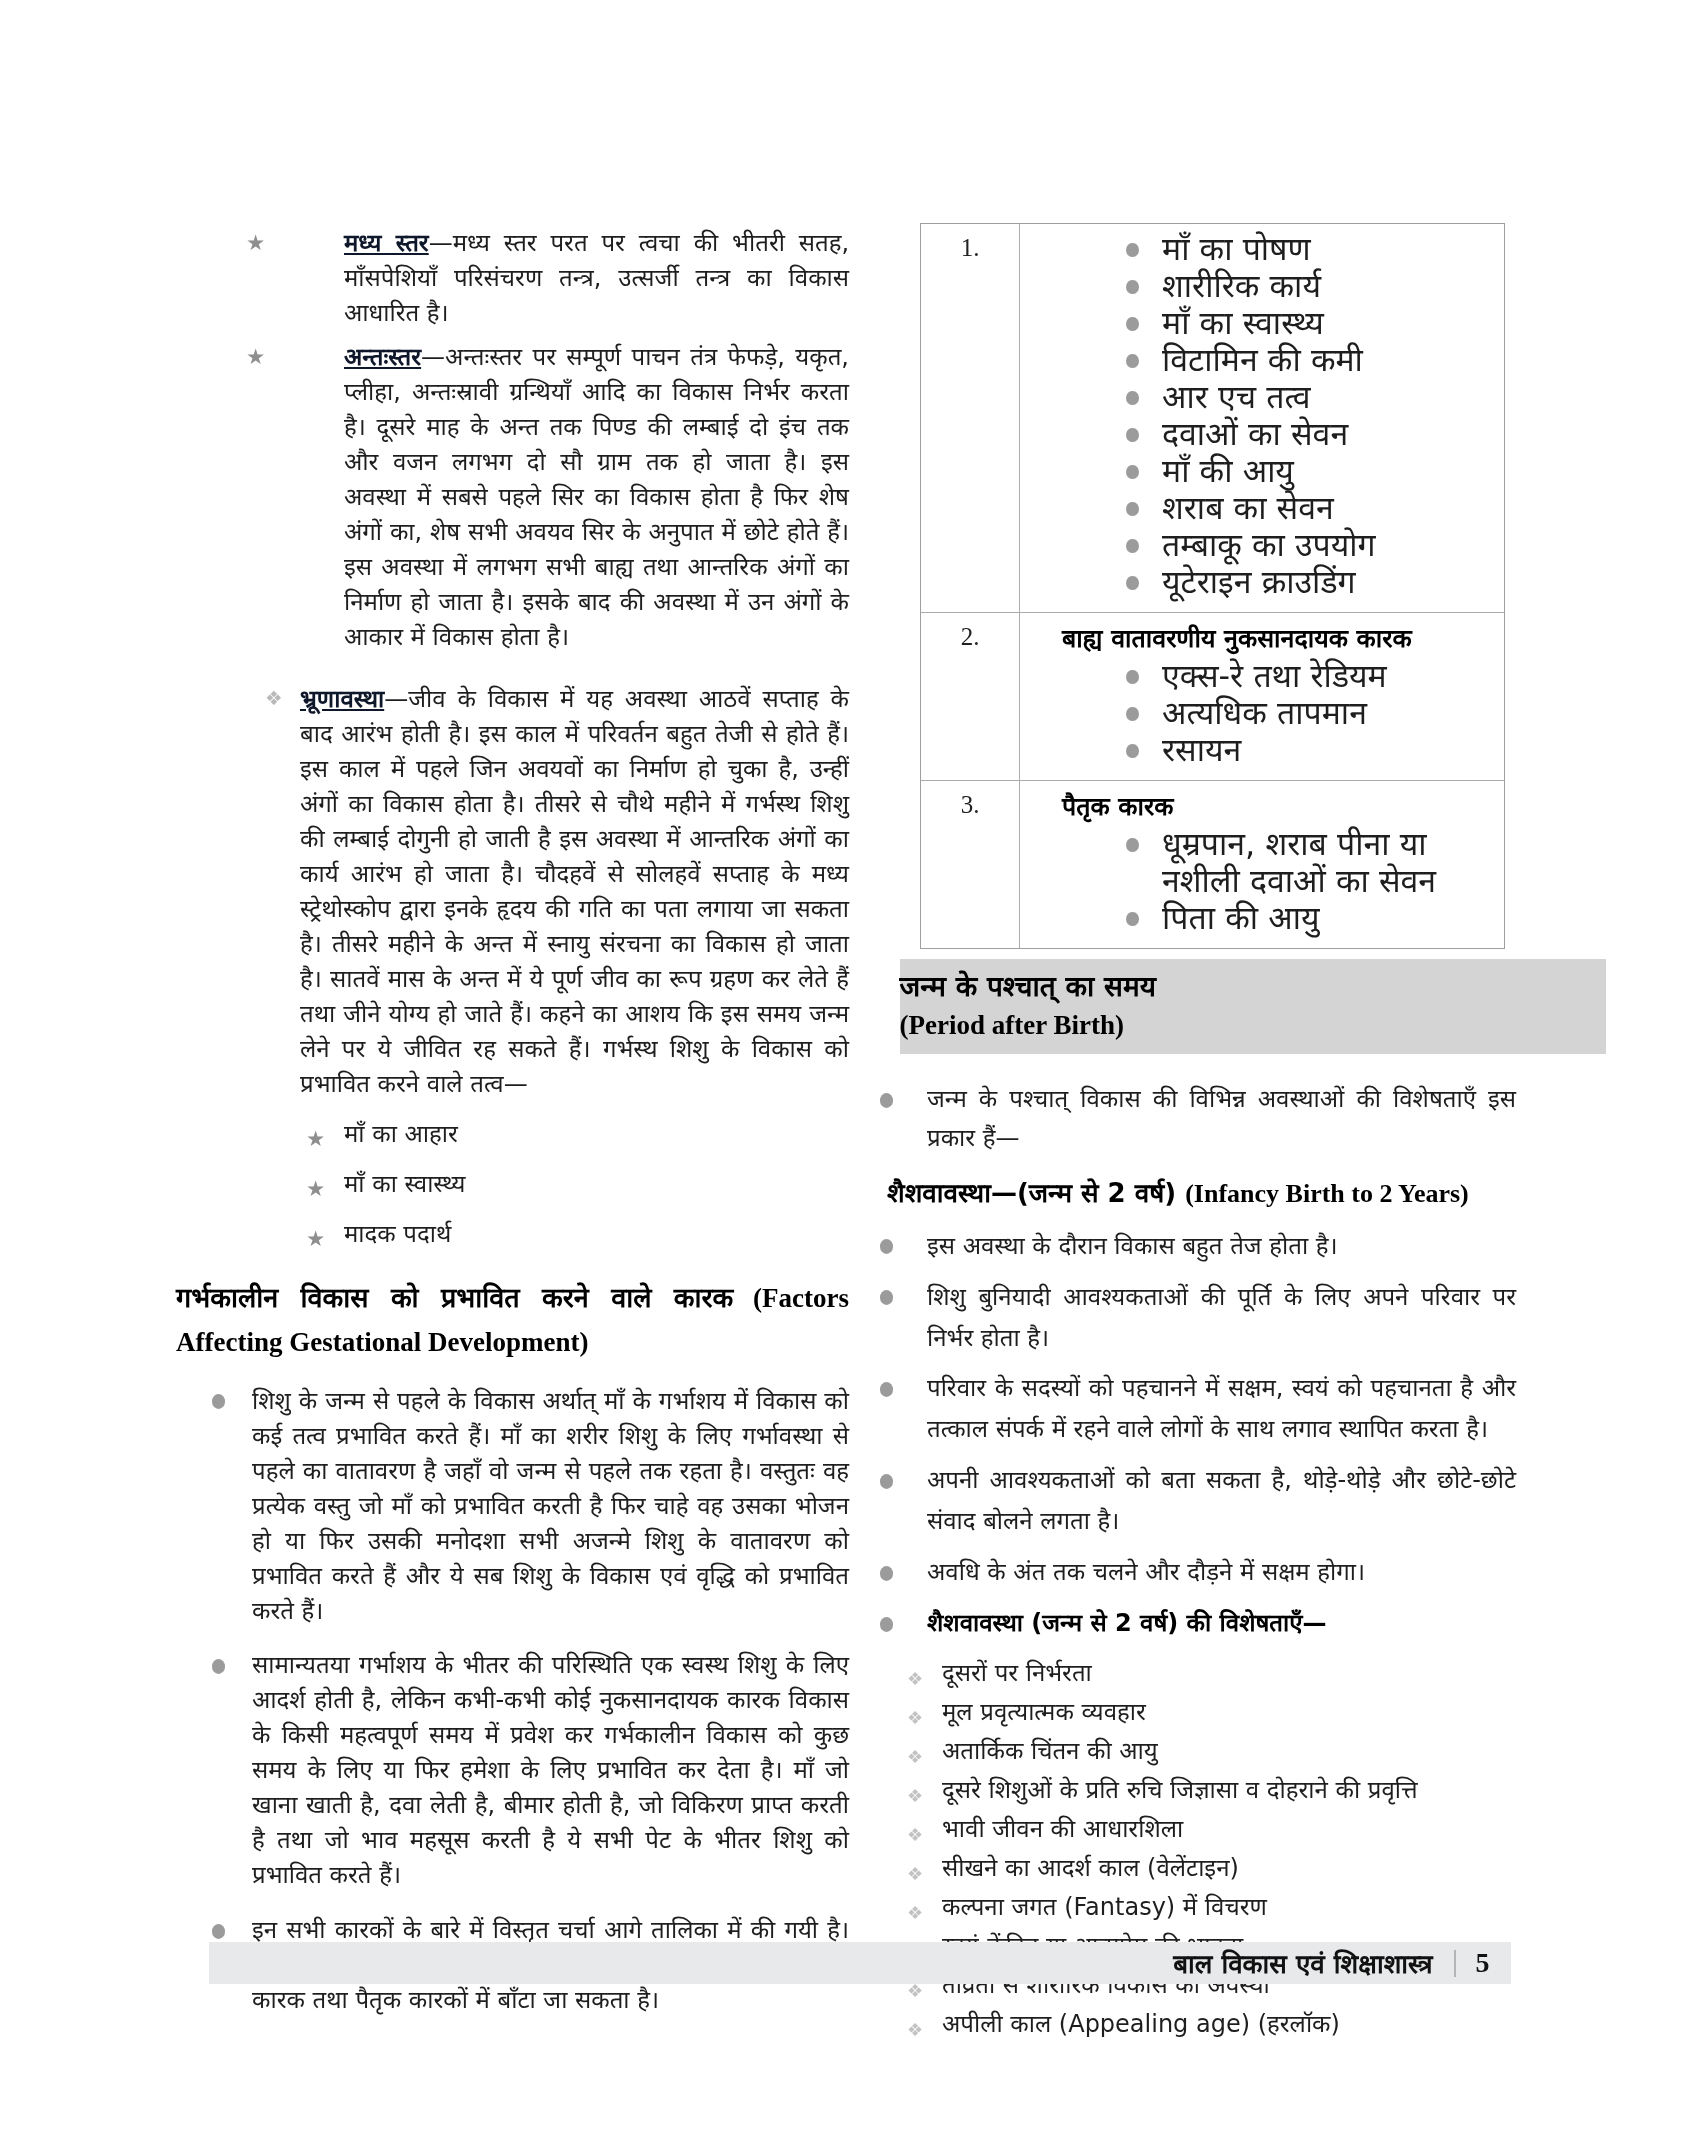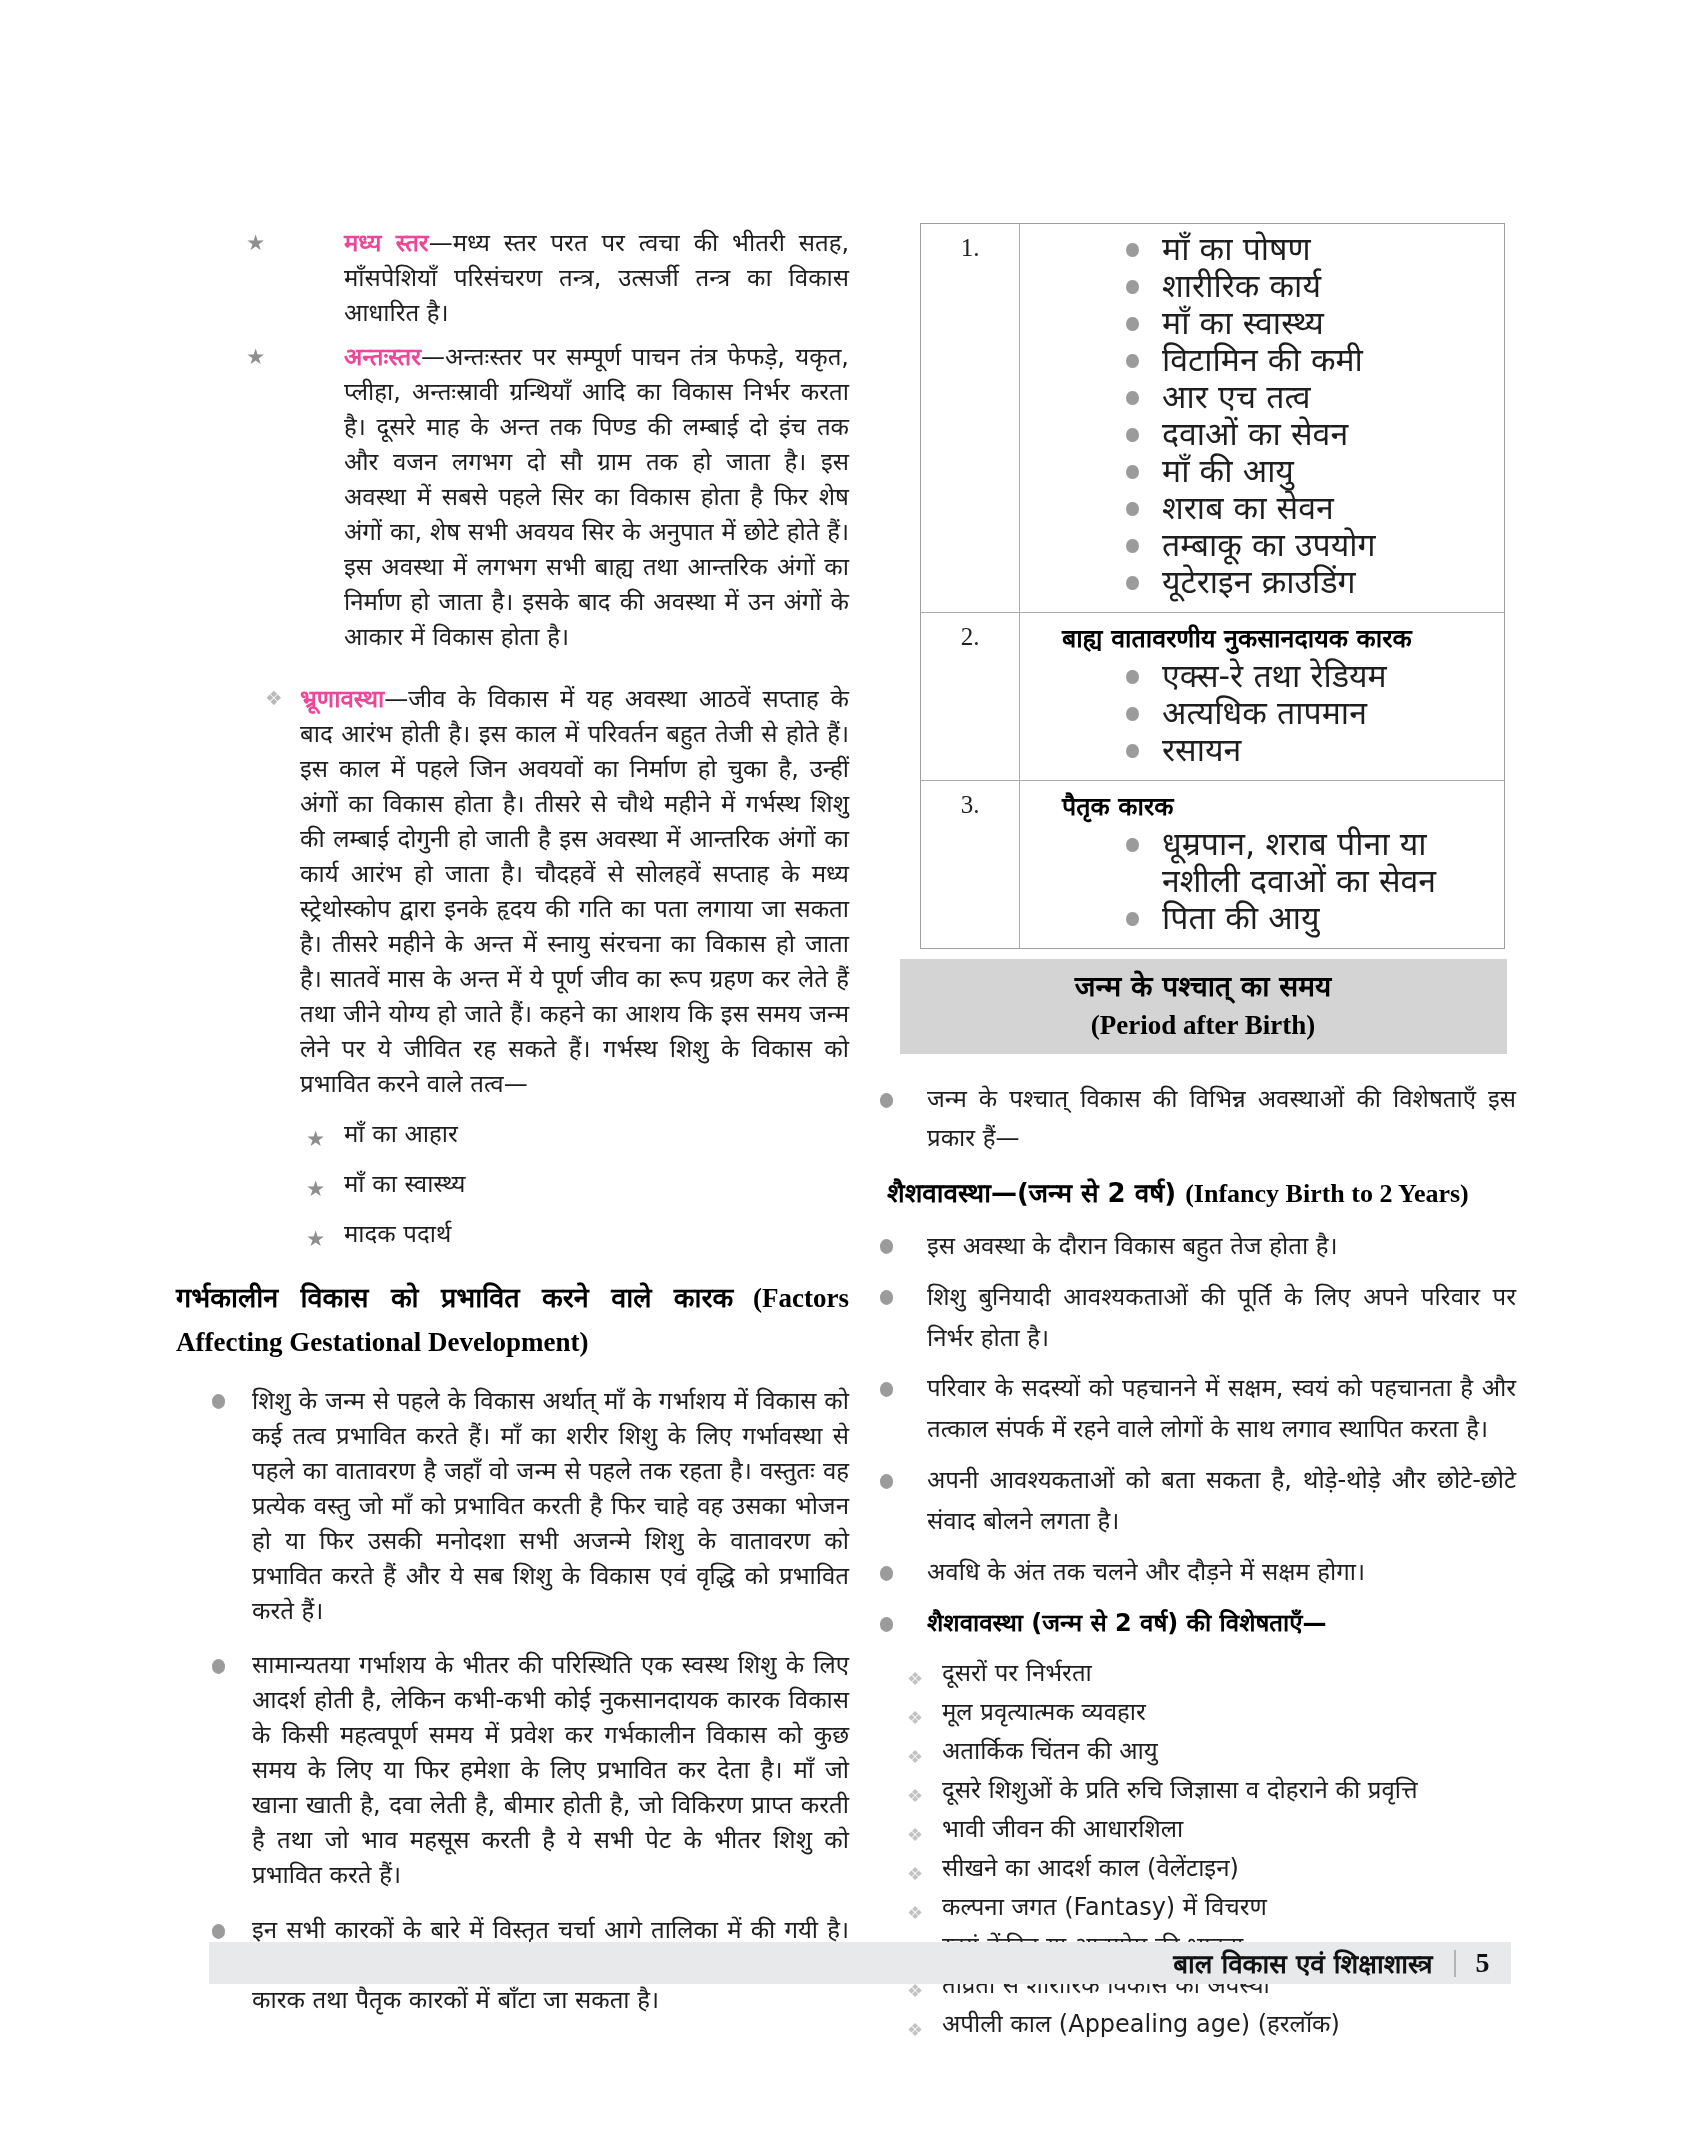--- a/index.html
+++ b/index.html
@@ -8,21 +8,21 @@
   body {
     width:1703px; height:2150px; position:relative;
     font-family:"DejaVu Sans","Liberation Sans",sans-serif;
     color:#1e1e1e;
   }
   .page { position:absolute; inset:0; background:#fff; overflow:hidden; }
 
   
   .col-left { position:absolute; left:176px; top:226px; width:673px; }
   .t { text-align:justify; font-size:24px; line-height:35px; }
-  .t b { color:#ec4899; }
+  .t b { color:#0f172a;text-decoration:underline; }
 
   .star-item { position:relative; padding-left:168px; margin-bottom:9px; }
   .star-item .mark { position:absolute; left:70px; top:3.6px; font-size:21.5px; color:#8f8f8f; }
   .diamond-item { position:relative; padding-left:124px; margin-top:27px; }
   .diamond-item .mark { position:absolute; left:89px; top:4.5px; font-size:19.7px; color:#b9b9b9; }
   .sub-star { position:relative; padding-left:168px; margin-top:15px; font-size:24px; line-height:35px; }
   .sub-star .mark { position:absolute; left:130px; top:3.6px; font-size:21.5px; color:#8f8f8f; }
 
   .lheading { margin-top:24px; font-size:27px; line-height:43px; font-weight:bold; color:#000; text-align:justify; }
   .lheading .en { font-family:"Liberation Serif","DejaVu Serif",serif; }
@@ -37,21 +37,21 @@
   .ftable { margin-left:42px; width:585px; border:1.8px solid #9f9f9f; background:#fff; }
   .trow { display:flex; border-bottom:0.9px solid #ababab; }
   .trow:last-child { border-bottom:none; }
   .tnum { width:99px; border-right:0.9px solid #ababab; text-align:center; padding-top:9.9px;
     font-family:"Liberation Serif","DejaVu Serif",serif; font-size:25px; color:#222; }
   .tcell { flex:1; padding:7.2px 9px 10.7px 42px; }
   .ttitle { font-weight:bold; font-size:25px; line-height:38px; color:#000; }
   .titem { position:relative; padding-left:100px; font-size:32px; line-height:37px; }
   .titem .dot { position:absolute; left:64px; top:11.6px; width:12.5px; height:14.3px; background:#9b9b9b; border-radius:50%; }
 
-  .graybox { margin-top:10.7px; margin-left:21.5px; width:607px; background:#d4d4d4; text-align:center; padding:7.2px 0 10.7px 0; }
+  .graybox { margin-top:10.7px; margin-left:21.5px; width:706px; background:#d4d4d4; padding:7.2px 0 10.7px 0; }
   .graybox .hi { font-size:28px; font-weight:bold; color:#000; line-height:39px; display:block; }
   .graybox .en { font-family:"Liberation Serif","DejaVu Serif",serif; font-size:27px; font-weight:bold; color:#000; line-height:38px; display:block; }
 
   .intro { position:relative; padding-left:49px; margin-top:26px; font-size:24px; line-height:39px; text-align:justify; }
   .intro .mark { position:absolute; left:1.8px; top:12.5px; width:13.4px; height:15px; background:#9b9b9b; border-radius:50%; }
 
   .infancy { margin-top:16px; margin-left:9px; font-size:26px; font-weight:bold; color:#000; line-height:39px; }
   .infancy .en { font-family:"Liberation Serif","DejaVu Serif",serif;text-align:center; }
 
   .rblist { margin-top:12.5px; }

